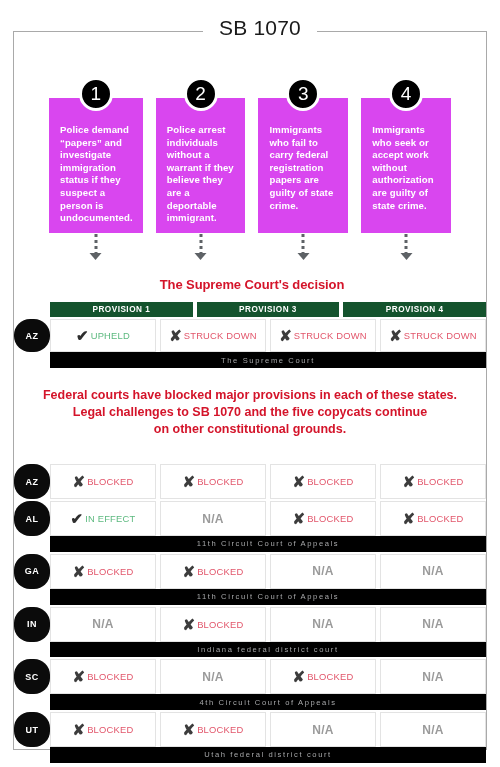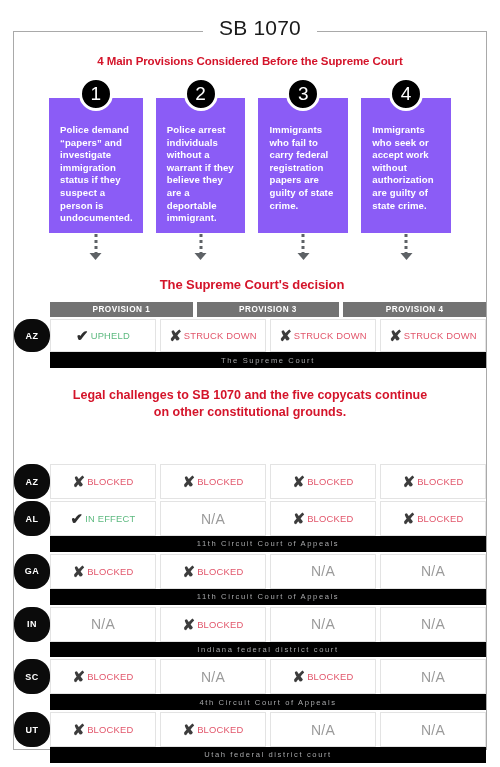--- a/index.html
+++ b/index.html
@@ -62,21 +62,21 @@
   .badge{
     position:absolute;left:50%;top:-21px;transform:translateX(-50%);
     width:34px;height:34px;border-radius:50%;
     background:#000;border:3px solid #fff;
     color:#fff;font-size:19px;font-weight:500;
     display:flex;align-items:center;justify-content:center;
     z-index:3;box-sizing:border-box;
     font-family:"Liberation Sans", sans-serif;
   }
   .box{
-    background:#8b5cf6;
+    background:#d946ef;
     color:#ffffff;
     height:135px;
     padding:26px 10px 8px 11px;
     box-sizing:border-box;
     font-size:9.6px;
     line-height:12.6px;
     font-weight:bold;
     letter-spacing:.1px;
   }
   .connector{
@@ -95,21 +95,21 @@
     border-right:6px solid transparent;
     border-top:7px solid #5e6266;
   }
 
   
   .dectable{position:absolute;left:0;right:0;top:270px;}
   .colhead{
     display:flex;gap:4px;margin-left:36px;
   }
   .colhead .ch{
-    flex:1;background:#737373;color:#fff;
+    flex:1;background:#14532d;color:#fff;
     font-size:8.2px;font-weight:bold;letter-spacing:.5px;
     text-align:center;padding:3px 0 3.4px;
   }
   .decrow{display:flex;margin-top:2px;}
   .statecell{
     width:36px;background:#0b0b0b;color:#fff;
     display:flex;align-items:center;justify-content:center;
     font-size:9px;font-weight:bold;letter-spacing:.6px;
     flex:none;
     border-radius:16px;
@@ -121,21 +121,21 @@
     box-sizing:border-box;
   }
   .mark{
     font-size:15px;font-weight:bold;color:#3c3c3c;
     margin-right:2px;line-height:1;display:inline-block;
   }
   .mark.check{color:#2e2e2e;}
   .lbl{font-size:9.4px;letter-spacing:.2px;}
   .lbl.green{color:#5cb97f;}
   .lbl.red{color:#e2566b;}
-  .lbl.na{color:#9b9b9b;font-size:14px;letter-spacing:.3px;}
+  .lbl.na{color:#9b9b9b;font-size:12px;letter-spacing:.3px;font-weight:bold;}
   .courtbar{
     margin-left:36px;background:#000000;
     text-align:center;color:#a7a8aa;
     font-size:7.6px;letter-spacing:1.6px;
     padding:3.2px 0 3.6px;
   }
 
   
   .statestable{position:absolute;left:0;right:0;top:432px;}
   .strow{display:flex;margin-bottom:0;}
@@ -149,21 +149,20 @@
 <div class="page">
 
   <div class="frame"></div>
 
   <div class="title-wrap">
     <span class="title">SB 1070</span>
   </div>
 
   <div class="inner">
 
-    <div class="redhead h-provisions">4 Main Provisions Considered Before the Supreme Court</div>
 
     <div class="boxes" id="boxes">
         <div class="boxcol">
           <div class="badge">1</div>
           <div class="box">Police demand “papers” and investigate immigration status if they suspect a person is undocumented.</div>
           <div class="connector">
             <div class="dots"></div>
             <div class="head"></div>
           </div>
         </div>
@@ -219,20 +218,21 @@
             <div class="cell">
               <span class="mark x">✘</span>
               <span class="lbl red">STRUCK DOWN</span>
             </div>
           </div>
       </div>
       <div class="courtbar">The Supreme Court</div>
     </div>
 
     <div class="redpara" id="summary">
+        <span>Federal courts have blocked major provisions in each of these states.</span>
         <span>Legal challenges to SB 1070 and the five copycats continue</span>
         <span>on other constitutional grounds.</span>
       </div>
 
     <div class="statestable" id="states">
         <div class="stateblock">
           <div class="strow">
             <div class="statecell">AZ</div>
             <div class="cells">
               <div class="cell">

